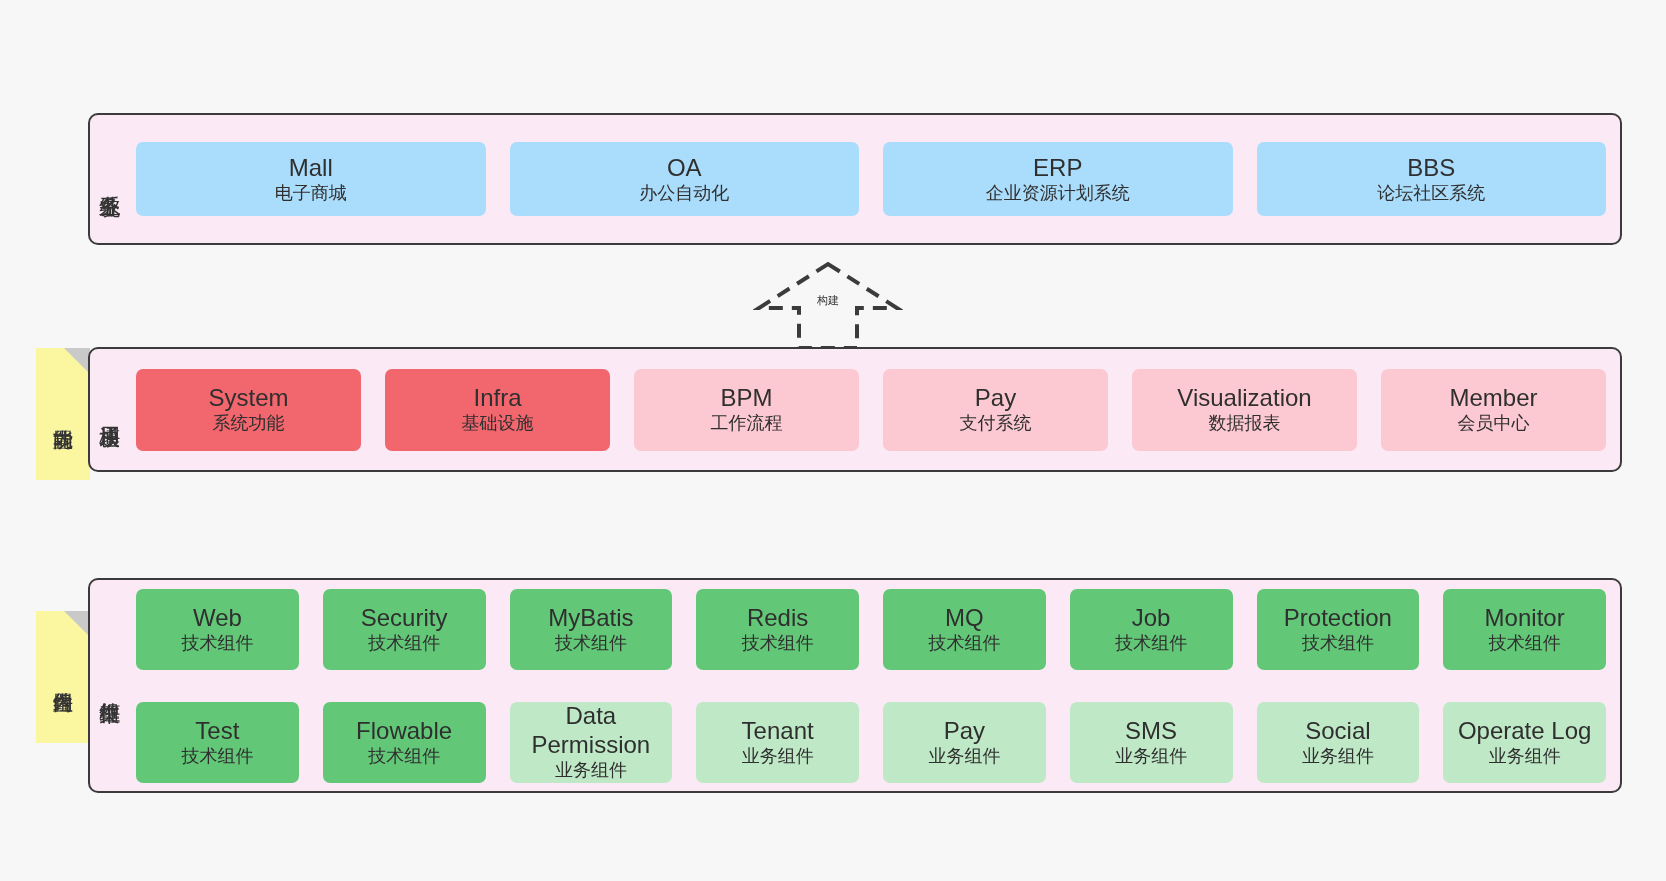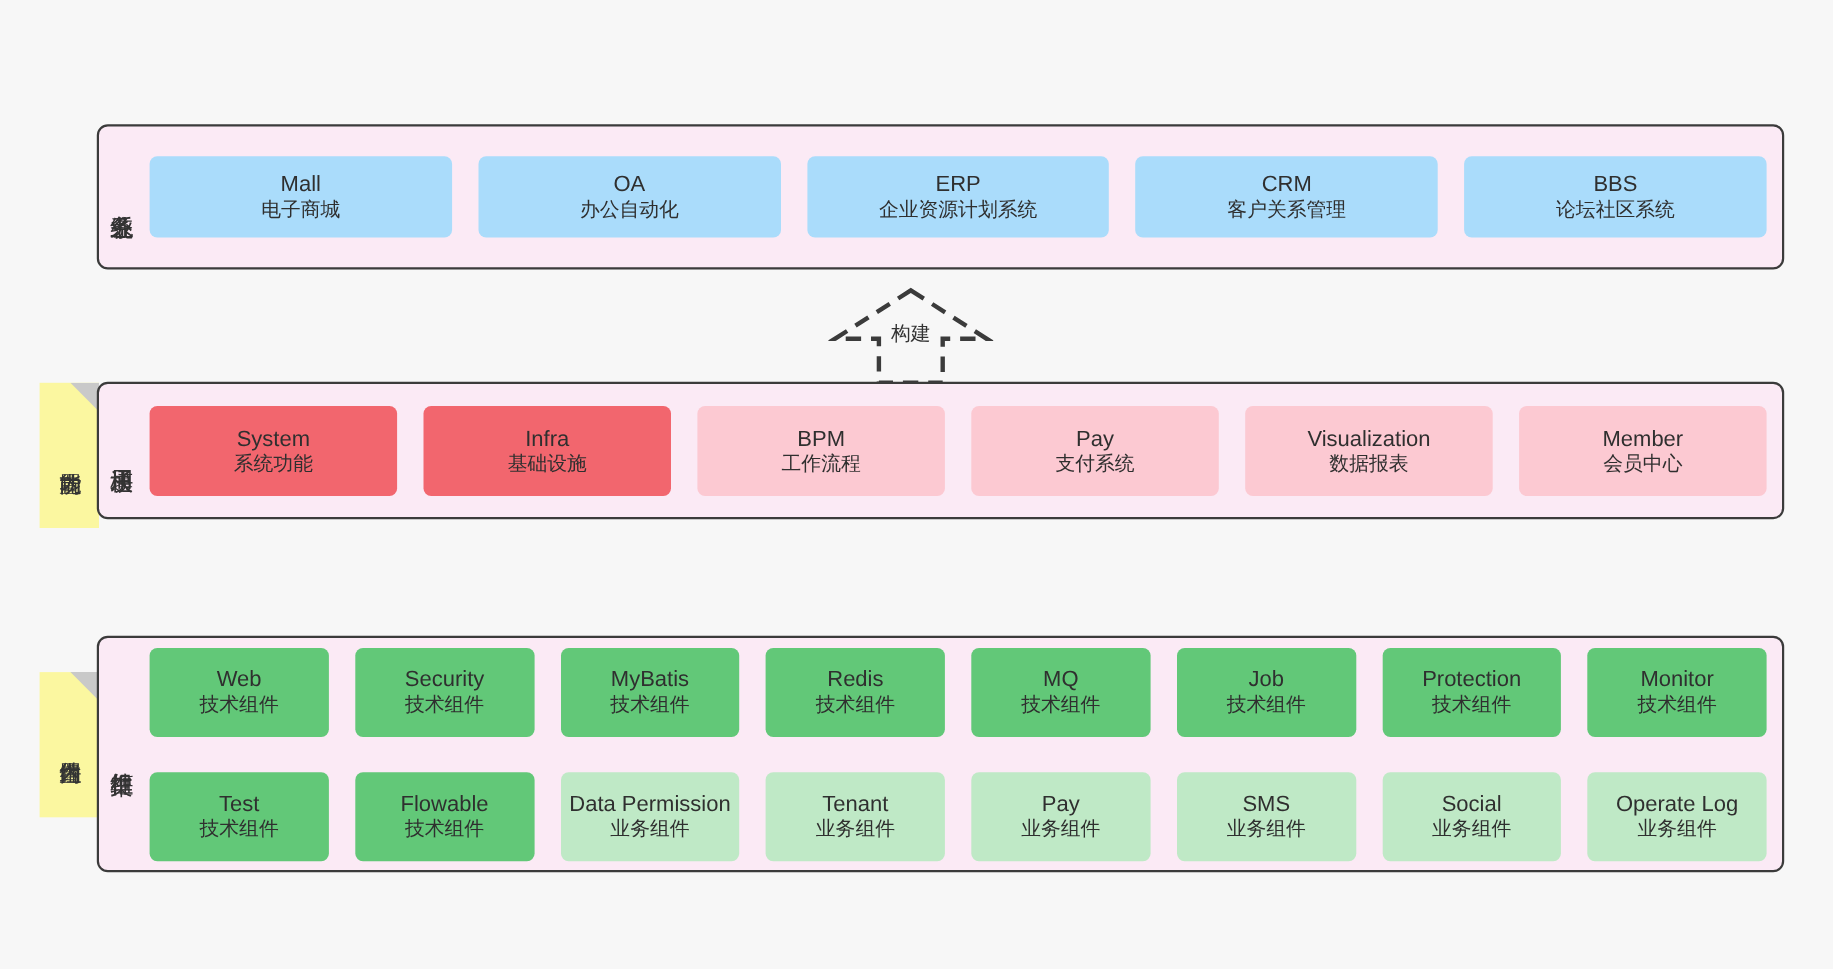--- a/index.html
+++ b/index.html
@@ -57,21 +57,21 @@
     border-radius:7px;
     display:flex;
     flex-direction:column;
     align-items:center;
     justify-content:center;
     box-sizing:border-box;
     padding:4px 6px;
     text-align:center;
     line-height:1.2;
   }
-  .cell .en{font-size:20px;color:#2f2f2f;}
+  .cell .en{font-size:24px;color:#2f2f2f;}
   .cell .cn{font-size:18px;color:#2f2f2f;}
 
   
   .c-blue   {background:#aadcfb;}
   .c-red    {background:#f2666e;}
   .c-pink   {background:#fcc9d2;align-items:center;}
   .c-green  {background:#62c878;}
   .c-green-l{background:#bfe9c6;}
 
   
@@ -119,21 +119,21 @@
     width:150px;height:95px;
   }
   .arrow svg{display:block;width:150px;height:95px;}
   .arrow .caption{
     position:absolute;
     left:50%;
     transform:translateX(-50%);
     top:36px;
     background:#f7f7f7;
     padding:0 4px;
-    font-size:18px;
+    font-size:11px;
     color:#333;
     white-space:nowrap;
     line-height:1.1;
   }
   #arrow-build{left:753px;top:258px;}
   #arrow-impl{left:766px;top:490px;}
 </style>
 </head>
 <body>
 
@@ -149,24 +149,20 @@
           </div>
           <div class="cell c-blue">
             <div class="en">OA</div>
             <div class="cn">办公自动化</div>
           </div>
           <div class="cell c-blue">
             <div class="en">ERP</div>
             <div class="cn">企业资源计划系统</div>
           </div>
           <div class="cell c-blue">
-            <div class="en">CRM</div>
-            <div class="cn">客户关系管理</div>
-          </div>
-          <div class="cell c-blue">
             <div class="en">BBS</div>
             <div class="cn">论坛社区系统</div>
           </div>
         </div>
       </div>
   </div>
 
   <div class="arrow" id="arrow-build">
     <svg viewBox="0 0 150 95" xmlns="http://www.w3.org/2000/svg" aria-hidden="true">
       <path d="M 75 6 L 144 50 L 104 50 L 104 90 L 46 90 L 46 50 L 6 50 Z" fill="none" stroke="#3b3b3b" stroke-width="4" stroke-dasharray="14 9" stroke-linejoin="miter"></path>

